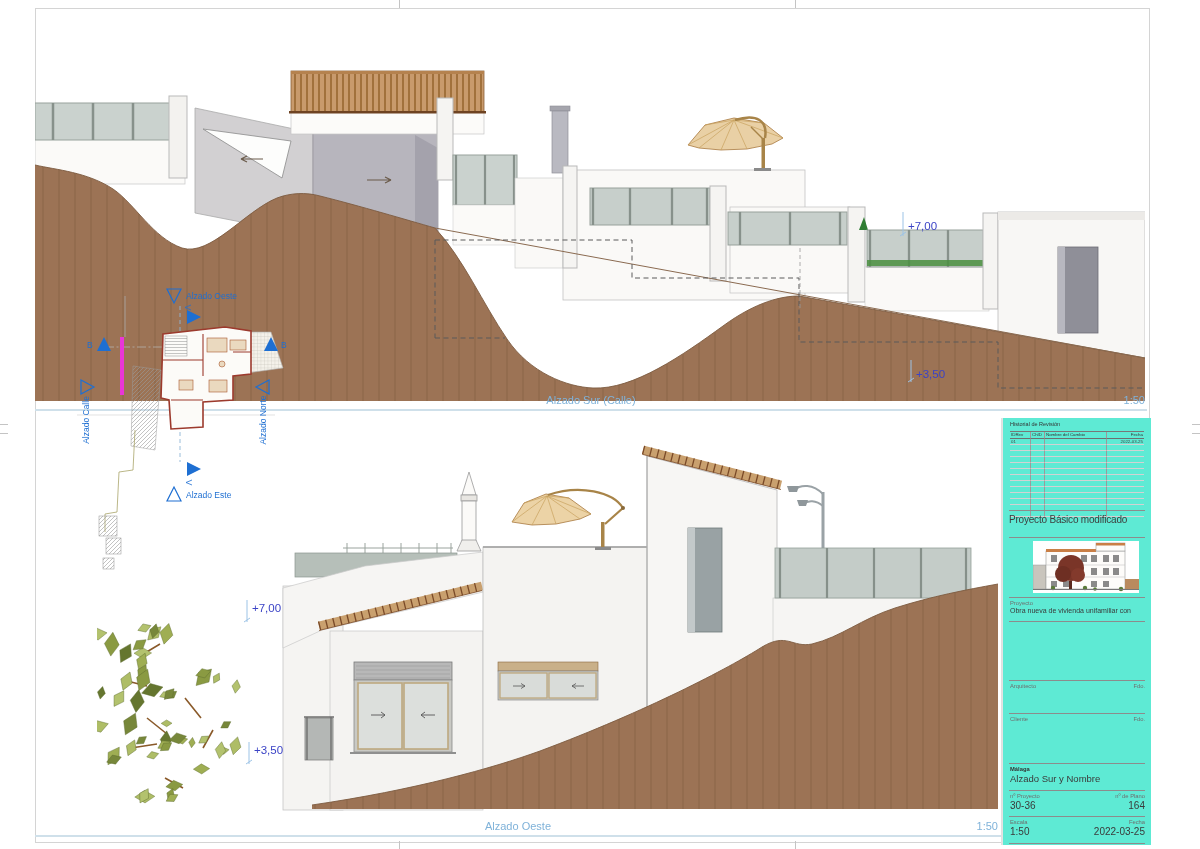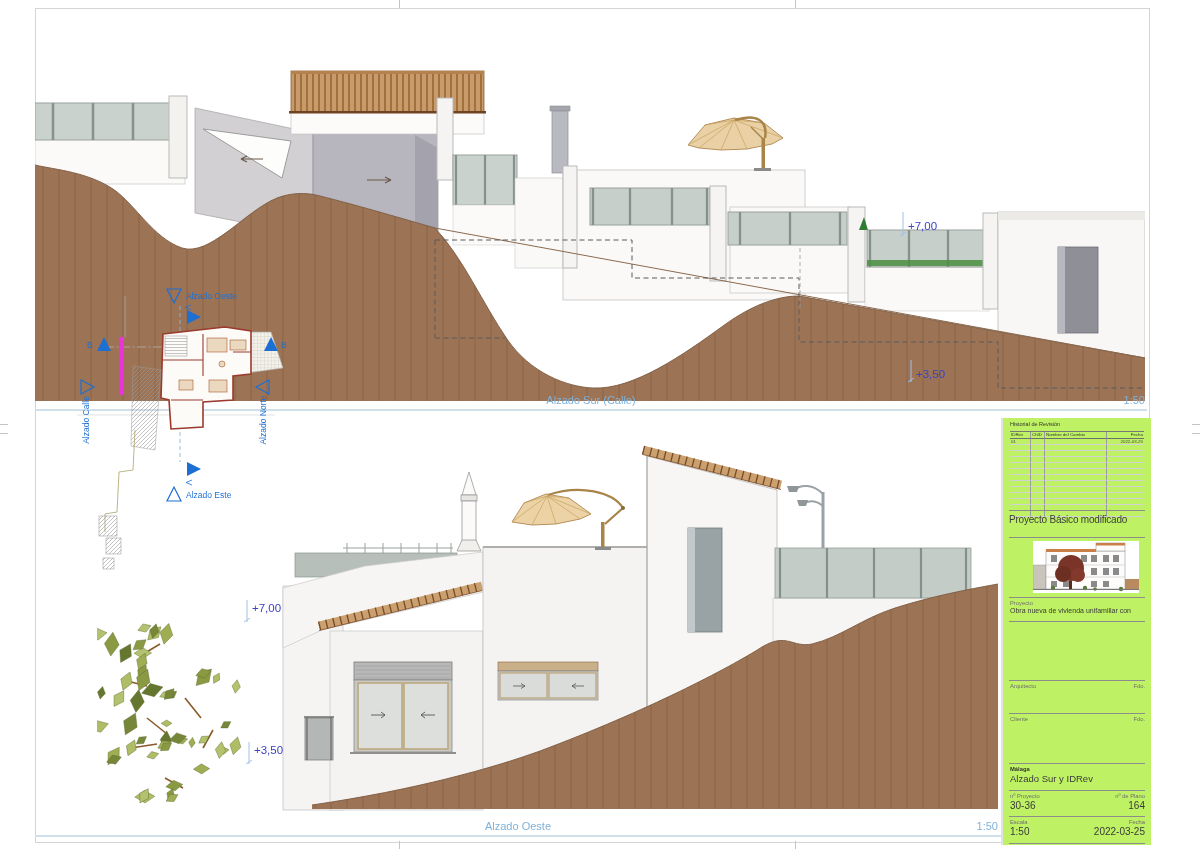--- a/index.html
+++ b/index.html
@@ -9,21 +9,21 @@
   html,body{margin:0;padding:0;background:#fff;}
   body{width:1200px;height:849px;position:relative;overflow:hidden;
        font-family:"Liberation Sans","DejaVu Sans",sans-serif;}
   .abs{position:absolute;}
   #sheet-frame{left:35px;top:8px;width:1113px;height:833px;border:1px solid #d4d4d4;}
   .tick{background:#c4c4c4;}
   .dwg-label{color:var(--label-blue);font-size:11px;text-align:center;}
   .dwg-scale{color:var(--label-blue);font-size:11px;text-align:right;}
   .label-line{background:#cfe0ea;height:2px;}
   
-  #title-block{left:1002px;top:418px;width:148px;height:427px;background:#bef264;border-left:1px solid #e3e3e3;color:#3d3d3d;}
+  #title-block{left:1002px;top:418px;width:148px;height:427px;background:#5eead4;border-left:1px solid #e3e3e3;color:#3d3d3d;}
   #title-block .rule{position:absolute;left:6px;width:136px;height:1px;background:#8c8c8c;}
   #title-block .lbl{position:absolute;font-size:5.8px;color:#6e6e6e;line-height:6px;}
   #title-block .val{position:absolute;font-size:10px;color:#3a3a3a;line-height:11px;}
   #rev-title{position:absolute;top:3px;left:7px;font-size:5.5px;color:#333;}
   #rev-table{position:absolute;top:13px;left:7px;width:134px;border-top:1px solid #777;}
   .rev-row{display:grid;grid-template-columns:21px 14px 1fr 37px;}
   .rev-row>div{height:5px;font-size:4.4px;line-height:5px;color:#444;border-bottom:1px solid #d2d2d2;border-right:1px solid #9a9a9a;padding:0 1px;overflow:hidden;}
   .rev-row>div:last-child{border-right:none;text-align:right;}
   .rev-row.hdr>div{height:6px;line-height:6px;border-bottom:1px solid #6e6e6e;color:#333;}
   #tb-project-title{position:absolute;top:96px;left:6px;width:140px;font-size:10px;letter-spacing:-0.2px;color:#3d3d3d;white-space:nowrap;}
@@ -514,21 +514,21 @@
 
   <div class="rule" style="top:262px"></div>
   <div class="lbl" style="top:265px;left:7px">Arquitecto</div>
   <div class="lbl" style="top:265px;right:6px">Fdo.</div>
   <div class="rule" style="top:295px"></div>
   <div class="lbl" style="top:298px;left:7px">Cliente</div>
   <div class="lbl" style="top:298px;right:6px">Fdo.</div>
 
   <div class="rule" style="top:345px"></div>
   <div class="lbl" style="top:348px;left:7px;font-weight:bold;color:#333">Málaga</div>
-  <div class="val" style="top:355px;left:7px;font-size:9.5px">Alzado Sur y IDRev</div>
+  <div class="val" style="top:355px;left:7px;font-size:9.5px">Alzado Sur y Nombre</div>
   <div class="rule" style="top:372px"></div>
   <div class="lbl" style="top:375px;left:7px">nº Proyecto</div>
   <div class="lbl" style="top:375px;right:6px">nº de Plano</div>
   <div class="val" style="top:382px;left:7px">30-36</div>
   <div class="val" style="top:382px;right:6px">164</div>
   <div class="rule" style="top:398px"></div>
   <div class="lbl" style="top:401px;left:7px">Escala</div>
   <div class="lbl" style="top:401px;right:6px">Fecha</div>
   <div class="val" style="top:408px;left:7px">1:50</div>
   <div class="val" style="top:408px;right:6px">2022-03-25</div>

